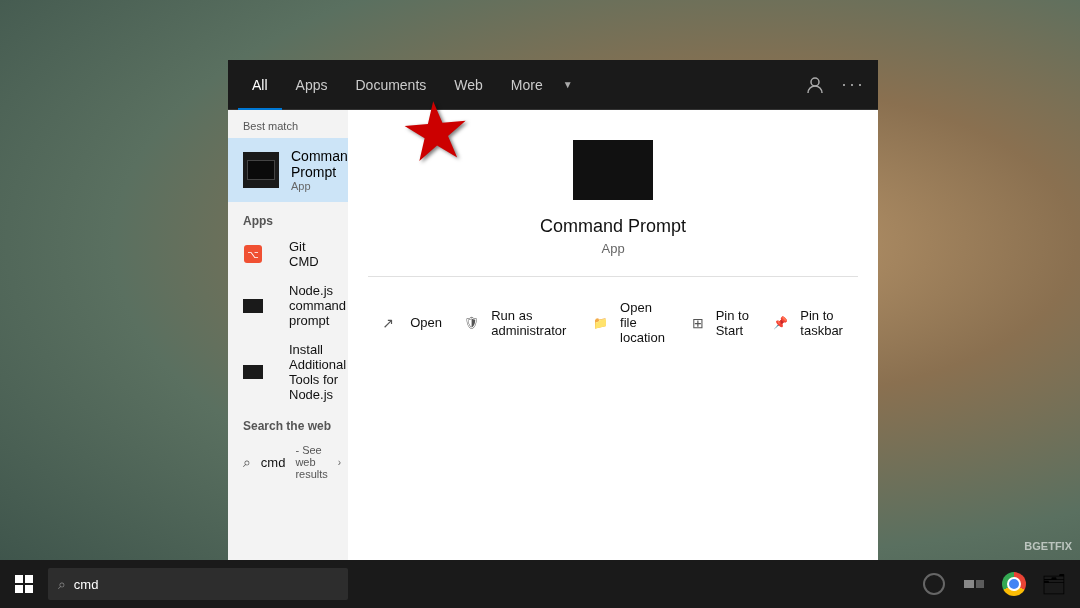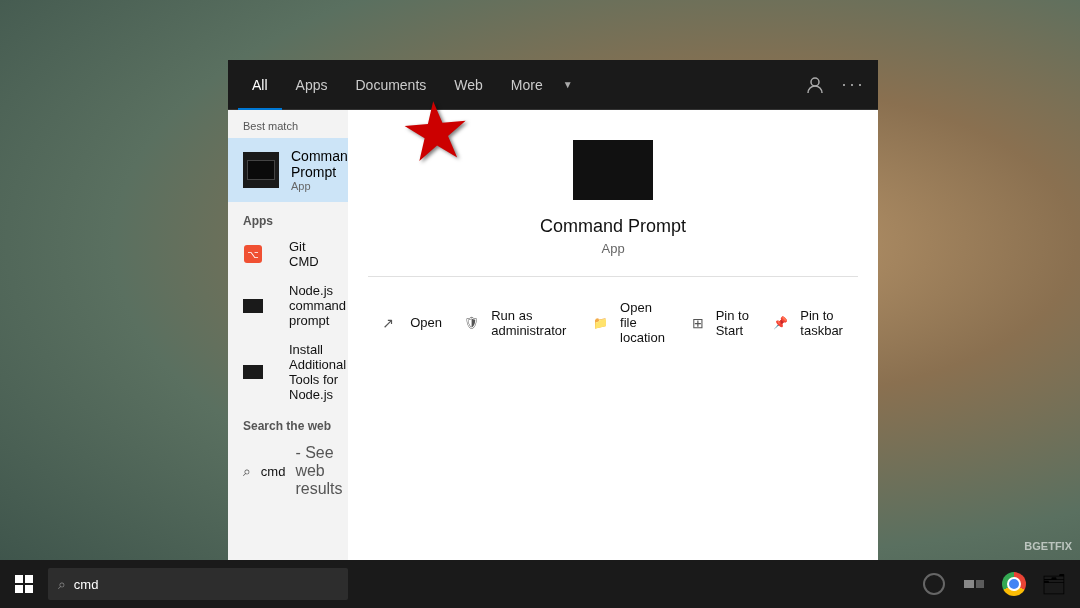--- a/index.html
+++ b/index.html
@@ -361,21 +361,21 @@
       color: #555;
       font-size: 14px;
     }
 
     .web-text {
       font-size: 13px;
       color: #111;
     }
 
     .web-sub {
-      font-size: 16px;
+      font-size: 11px;
       color: #555;
     }
 
     
     .detail-panel {
       flex: 1;
       background: white;
       display: flex;
       flex-direction: column;
       align-items: center;

